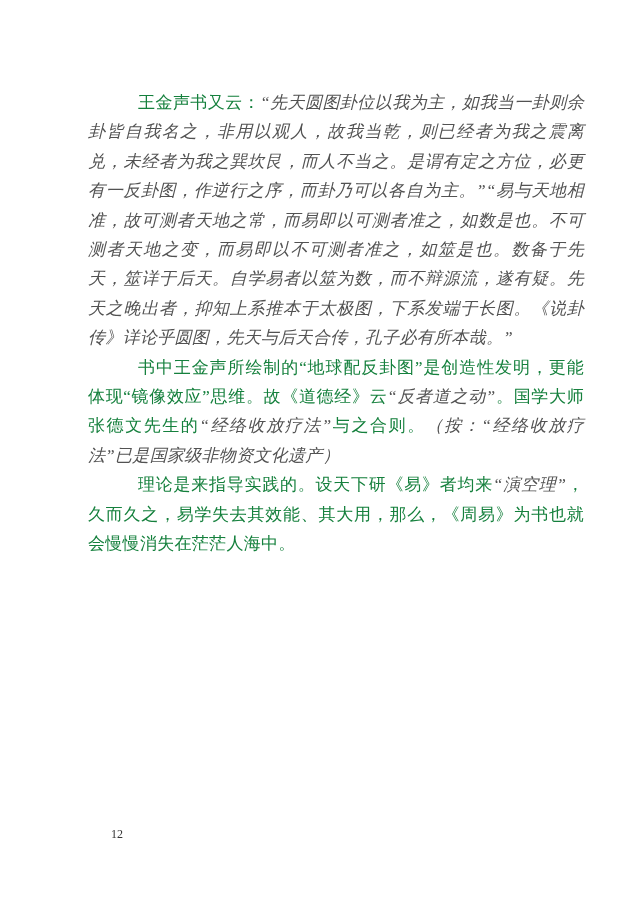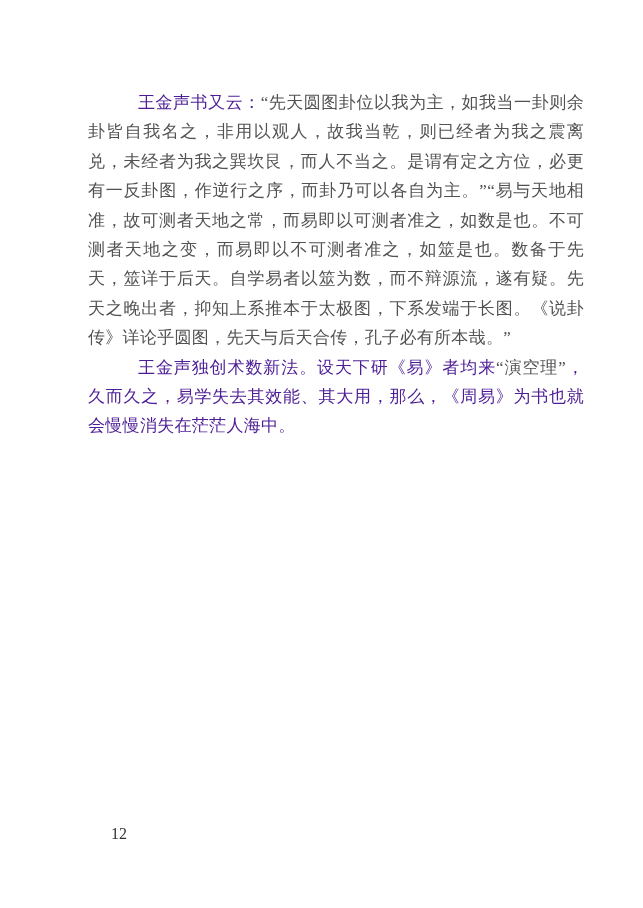--- a/index.html
+++ b/index.html
@@ -27,37 +27,39 @@
     font-size: 17px;
     line-height: 29.4px;
     text-align: justify;
     color: #3e3e3e;
     letter-spacing: 0.3px;
   }
   .para.indent-body { text-indent: 50px; }
   .para.indent-list { text-indent: 40px; }
   .seg-song {
     font-style: normal;
-    color: #4c1d95;
+    color: #15803d;
   }
   .seg-kai {
+    font-style: italic;
     color: #525252;
   }
   .page-number {
     position: absolute;
     left: 111px;
     top: 824px;
-    font-size: 16px;
+    font-size: 12px;
     line-height: 20px;
     color: #333333;
     font-style: normal;
   }
 </style>
 </head>
 <body>
 
 <div class="page">
   <div class="text-block" id="text-block">
       <p class="para indent-body"><span class="seg-song">王金声书又云：</span><span class="seg-kai">“先天圆图卦位以我为主，如我当一卦则余卦皆自我名之，非用以观人，故我当乾，则已经者为我之震离兑，未经者为我之巽坎艮，而人不当之。是谓有定之方位，必更有一反卦图，作逆行之序，而卦乃可以各自为主。”“易与天地相准，故可测者天地之常，而易即以可测者准之，如数是也。不可测者天地之变，而易即以不可测者准之，如筮是也。数备于先天，筮详于后天。自学易者以筮为数，而不辩源流，遂有疑。先天之晚出者，抑知上系推本于太极图，下系发端于长图。《说卦传》详论乎圆图，先天与后天合传，孔子必有所本哉。”</span></p>
-      <p class="para indent-body"><span class="seg-song">王金声独创术数新法。设天下研《易》者均来</span><span class="seg-kai">“演空理”</span><span class="seg-song">，久而久之，易学失去其效能、其大用，那么，《周易》为书也就会慢慢消失在茫茫人海中。</span></p>
+      <p class="para indent-body"><span class="seg-song">书中王金声所绘制的“地球配反卦图”是创造性发明，更能体现“镜像效应”思维。故《道德经》云</span><span class="seg-kai">“反者道之动”</span><span class="seg-song">。国学大师张德文先生的</span><span class="seg-kai">“经络收放疗法”</span><span class="seg-song">与之合则。</span><span class="seg-kai">（按：“经络收放疗法”已是国家级非物资文化遗产）</span></p>
+      <p class="para indent-body"><span class="seg-song">理论是来指导实践的。设天下研《易》者均来</span><span class="seg-kai">“演空理”</span><span class="seg-song">，久而久之，易学失去其效能、其大用，那么，《周易》为书也就会慢慢消失在茫茫人海中。</span></p>
     </div>
   <div class="page-number">12</div>
 </div>
 
 </body></html>

